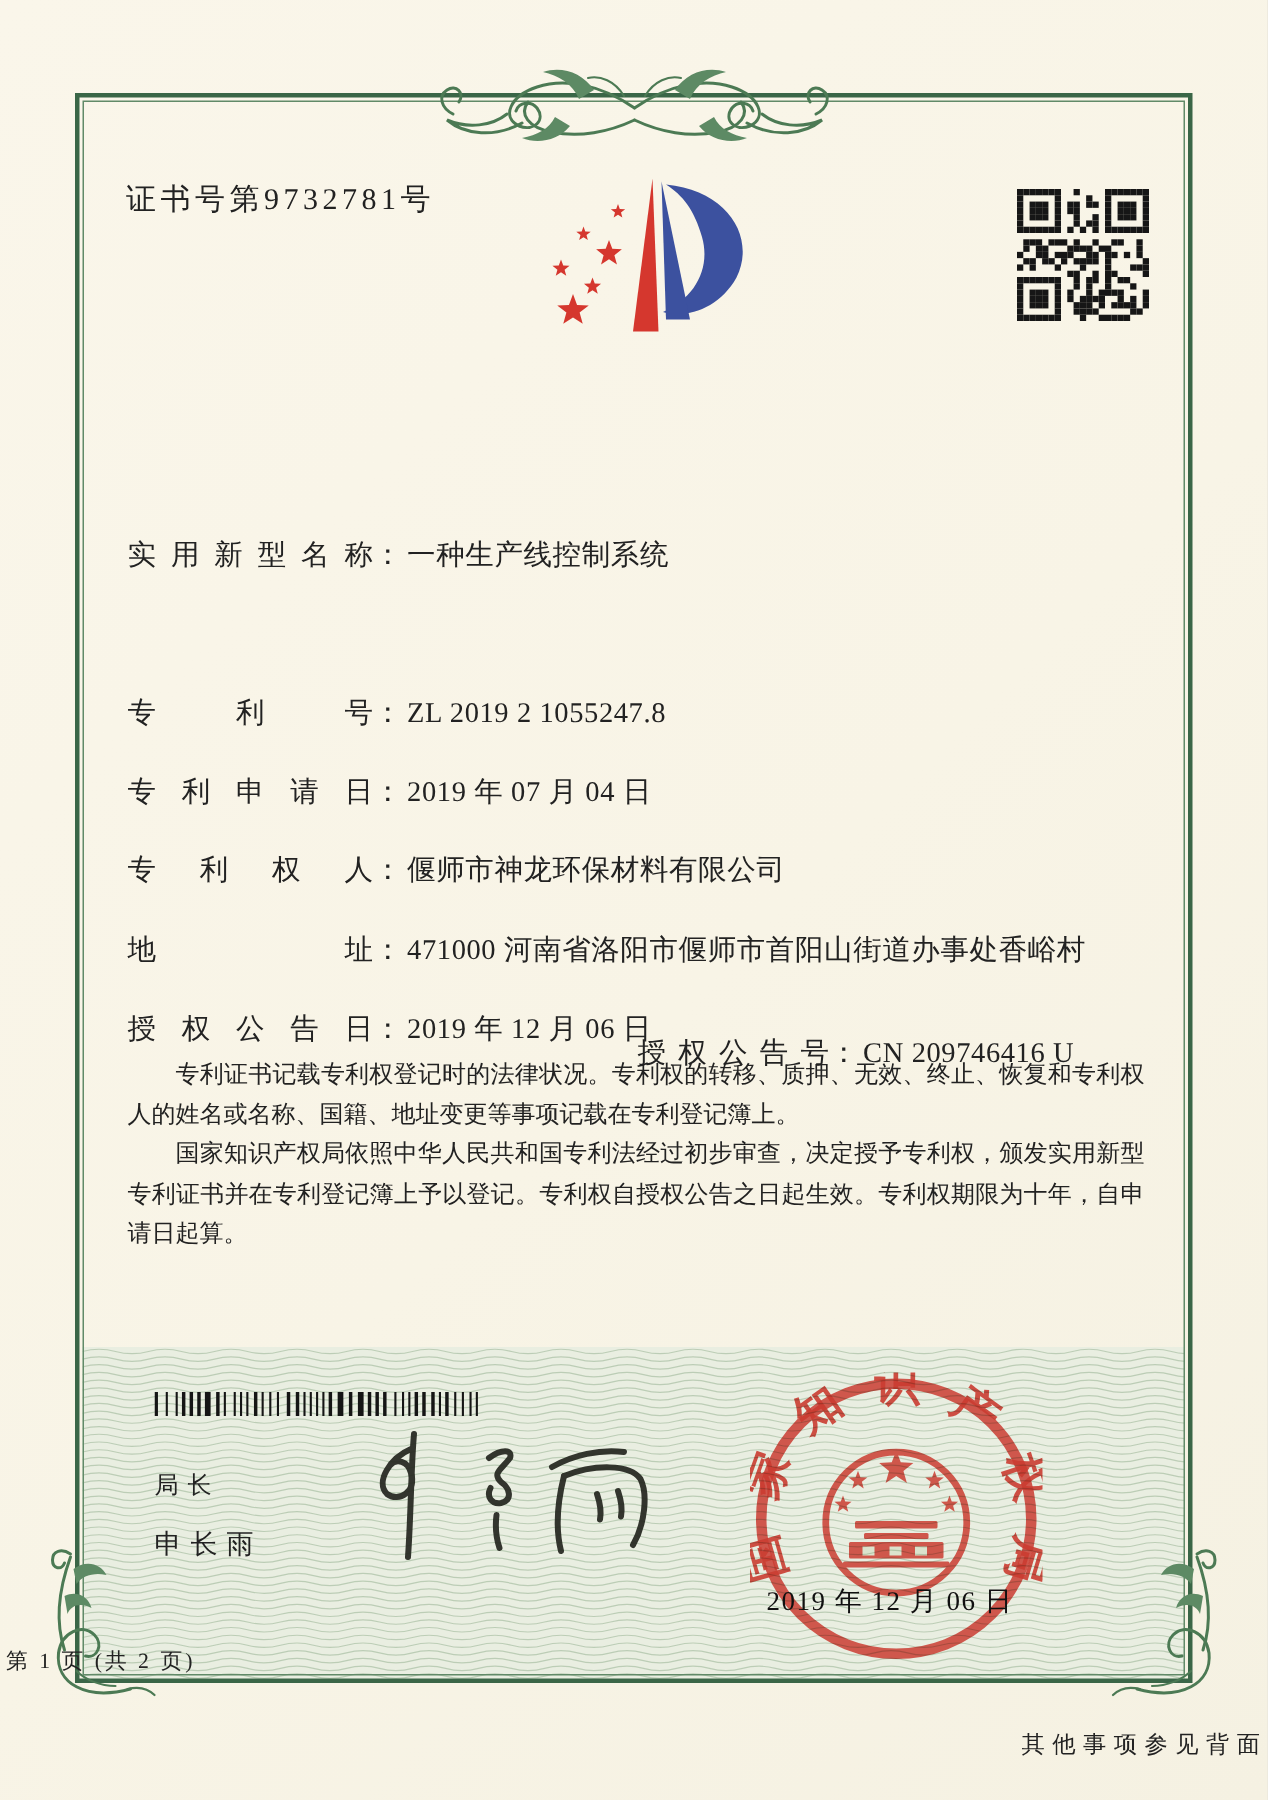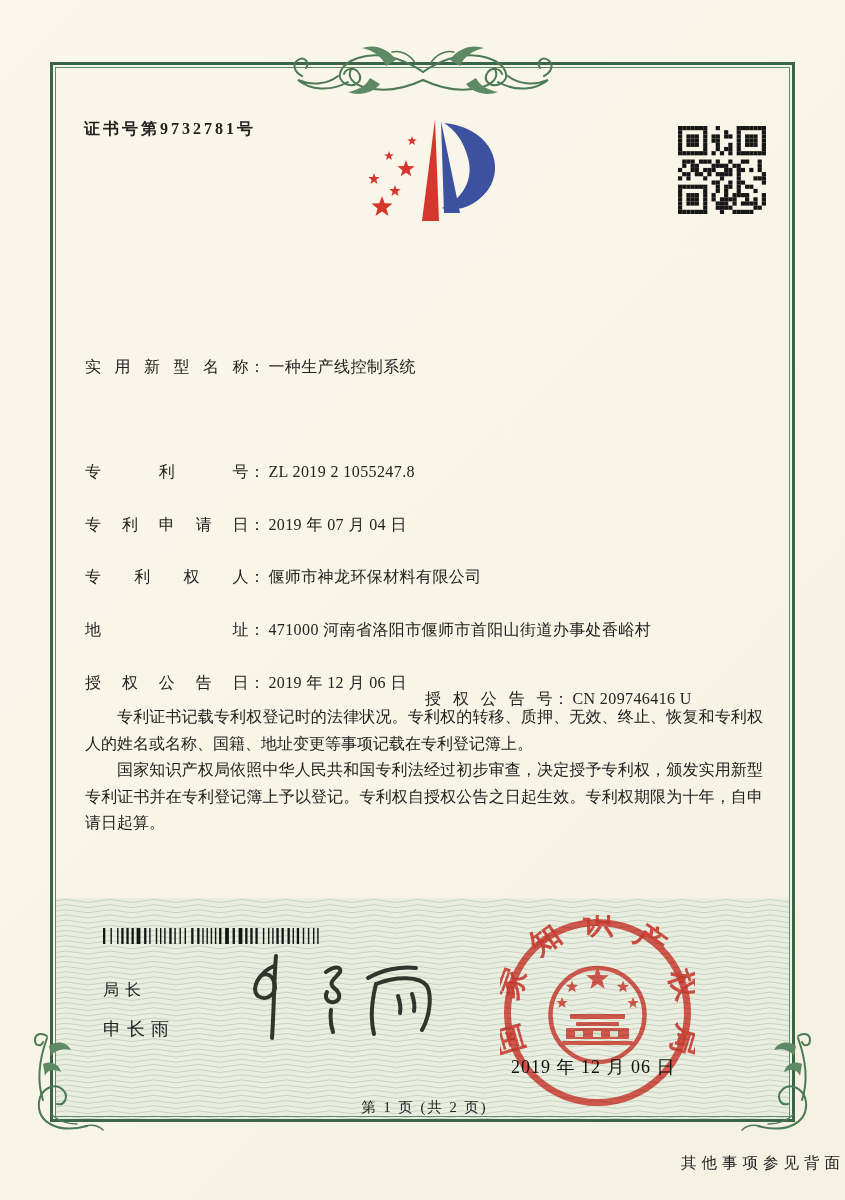--- a/index.html
+++ b/index.html
@@ -13,41 +13,41 @@
   .band svg{width:100%;height:100%;display:block}
   
   .frame{position:absolute;left:50px;top:62px;right:50px;bottom:78px;border:3px solid #3a6647;z-index:1;}
   .frame-inner{position:absolute;inset:2px;border:1px solid #618a68;}
   
   .orn-top{position:absolute;left:50%;transform:translateX(-50%);top:42px;width:270px;height:58px;z-index:3;}
   .orn-corner{position:absolute;bottom:60px;width:78px;height:110px;z-index:3;}
   .orn-left{left:27px;}
   .orn-right{right:27px;transform:scaleX(-1);}
   
-  .cert-no{position:absolute;left:84px;top:119px;font-size:16px;letter-spacing:3px;z-index:2;font-weight:bold;}
+  .cert-no{position:absolute;left:84px;top:119px;font-size:20px;letter-spacing:3px;z-index:2;}
   .logo{position:absolute;left:348px;top:110px;width:165px;height:132px;z-index:2;}
   .qr{position:absolute;left:678px;top:126px;width:88px;height:88px;z-index:2;}
   .title{position:absolute;left:0;right:0;top:246px;margin:0;text-align:center;
          font-size:41px;font-weight:700;letter-spacing:10px;z-index:2;}
-  .row{position:absolute;left:85px;font-size:16px;white-space:nowrap;z-index:2;letter-spacing:.4px;}
+  .row{position:absolute;left:85px;font-size:19px;white-space:nowrap;z-index:2;letter-spacing:.4px;}
   .lbl{display:inline-block;width:164px;text-align:justify;text-align-last:justify;}
   .val{margin-left:3px;}
   .second{position:absolute;left:340px;top:0;}
   .lbl2{display:inline-block;width:128px;text-align:justify;text-align-last:justify;margin-top:16px;}
   .r0{top:357px}.r1{top:410px}.r2{top:462px}.r3{top:515px}.r4{top:567px}.r5{top:620px}.r6{top:673px}
   .body-text{position:absolute;left:85px;width:678px;top:704px;font-size:16px;line-height:26.6px;
              text-align:justify;z-index:2;}
   .body-text p{margin:0;text-indent:2em;}
   .barcode{position:absolute;left:103px;top:928px;width:218px;height:16px;z-index:2;}
   .director-title{position:absolute;left:103px;top:980px;font-size:16px;letter-spacing:6px;z-index:2;}
   .director-name{position:absolute;left:103px;top:1017px;font-size:18px;letter-spacing:6px;z-index:2;}
   .signature{position:absolute;left:230px;top:944px;width:214px;height:108px;z-index:2;}
   .seal{position:absolute;left:500px;top:915px;width:195px;height:195px;z-index:2;mix-blend-mode:multiply;}
   .seal-date{position:absolute;left:511px;top:1055px;font-size:18px;letter-spacing:1px;color:#101010;z-index:3;}
-  .page-num{position:absolute;left:4px;right:0;top:1098px;text-align:center;font-size:14.5px;letter-spacing:2px;z-index:2;}
+  .page-num{position:absolute;left:4px;right:0;top:1098px;font-size:14.5px;letter-spacing:2px;z-index:2;}
   .back-note{position:absolute;left:0;right:0;top:1153px;text-align:right;font-size:15.5px;letter-spacing:5px;z-index:2;}
 </style>
 </head>
 <body>
 
 <div class="page">
 
   <div class="band">
     <svg id="band-waves" viewBox="0 0 735 224" preserveAspectRatio="none">
         <path d="M0,3.0 q11,-3 22,0 t22,0 t22,0 t22,0 t22,0 t22,0 t22,0 t22,0 t22,0 t22,0 t22,0 t22,0 t22,0 t22,0 t22,0 t22,0 t22,0 t22,0 t22,0 t22,0 t22,0 t22,0 t22,0 t22,0 t22,0 t22,0 t22,0 t22,0 t22,0 t22,0 t22,0 t22,0 t22,0 t22,0 " fill="none" stroke="#9fb89a" stroke-width="0.8" opacity="0.6"></path>

